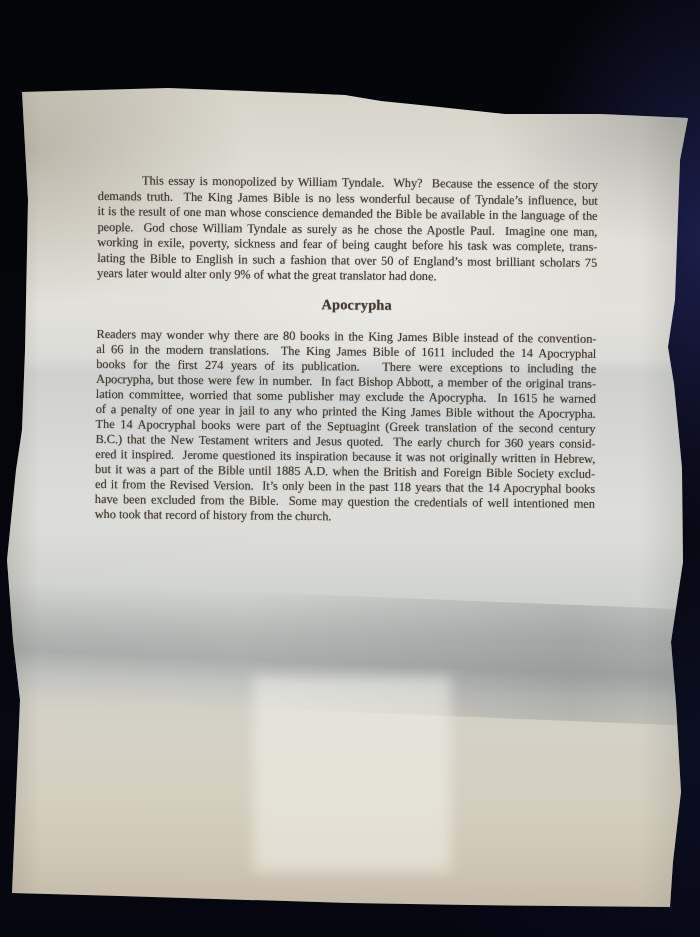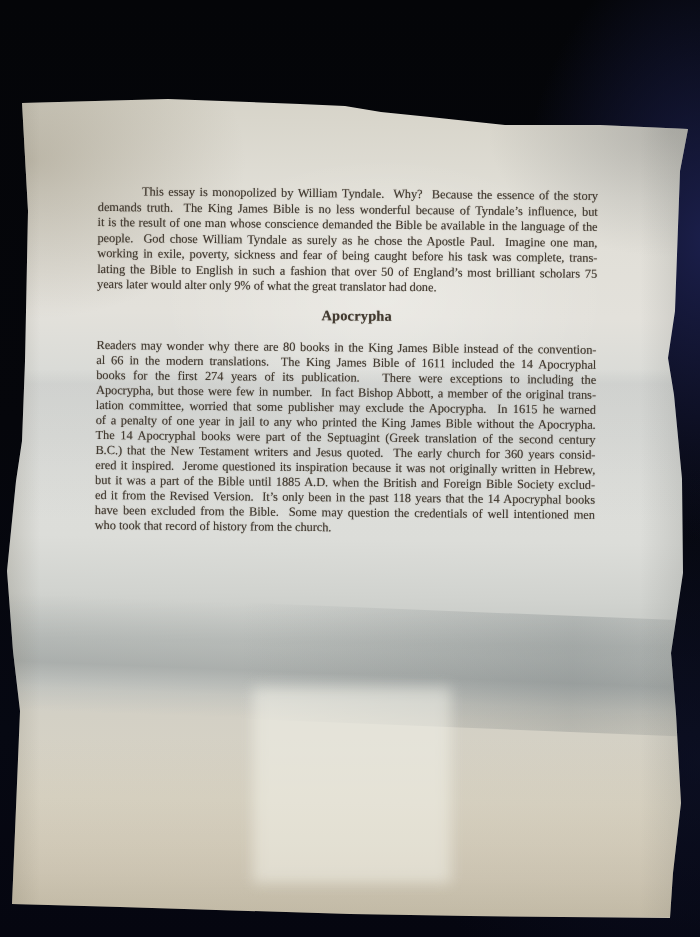--- a/index.html
+++ b/index.html
@@ -23,21 +23,20 @@
       505px 114px, 600px 114px, 688px 118px,
       680px 160px, 675px 300px, 668px 347px, 674px 384px, 682px 468px,
       683px 562px, 671px 642px, 676px 703px, 681px 792px, 673px 862px, 670px 907px,
       470px 905px, 350px 903px, 120px 896px, 12px 893px,
       20px 700px, 13px 640px, 7px 560px, 16px 470px, 22px 430px, 25px 350px, 28px 200px
     );
     background:linear-gradient(180.8deg,
       #d6d3c8 9.4%, #e0ded6 20%, #e3e1db 33%, #dadbd7 39.2%,
       #dddedA 50%, #dcddd9 57%, #d1d3cf 63%, #c3c6c2 68%,
       #caccC7 72.5%, #d3d0c5 76%, #d8d3c4 85%, #d4cdbd 93%, #cec7b5 97%);
-    margin-top:11px;
   }
   .shade{position:absolute;pointer-events:none;}
   .shade-topleft{
     left:0;top:60px;width:320px;height:300px;
     background:radial-gradient(ellipse 300px 220px at 30px 90px, rgba(132,122,98,0.38), rgba(132,122,98,0) 72%);
   }
   .shade-topright{
     right:0;top:80px;width:320px;height:260px;
     background:radial-gradient(ellipse 260px 180px at 290px 40px, rgba(110,112,112,0.35), rgba(110,112,112,0) 70%);
   }

